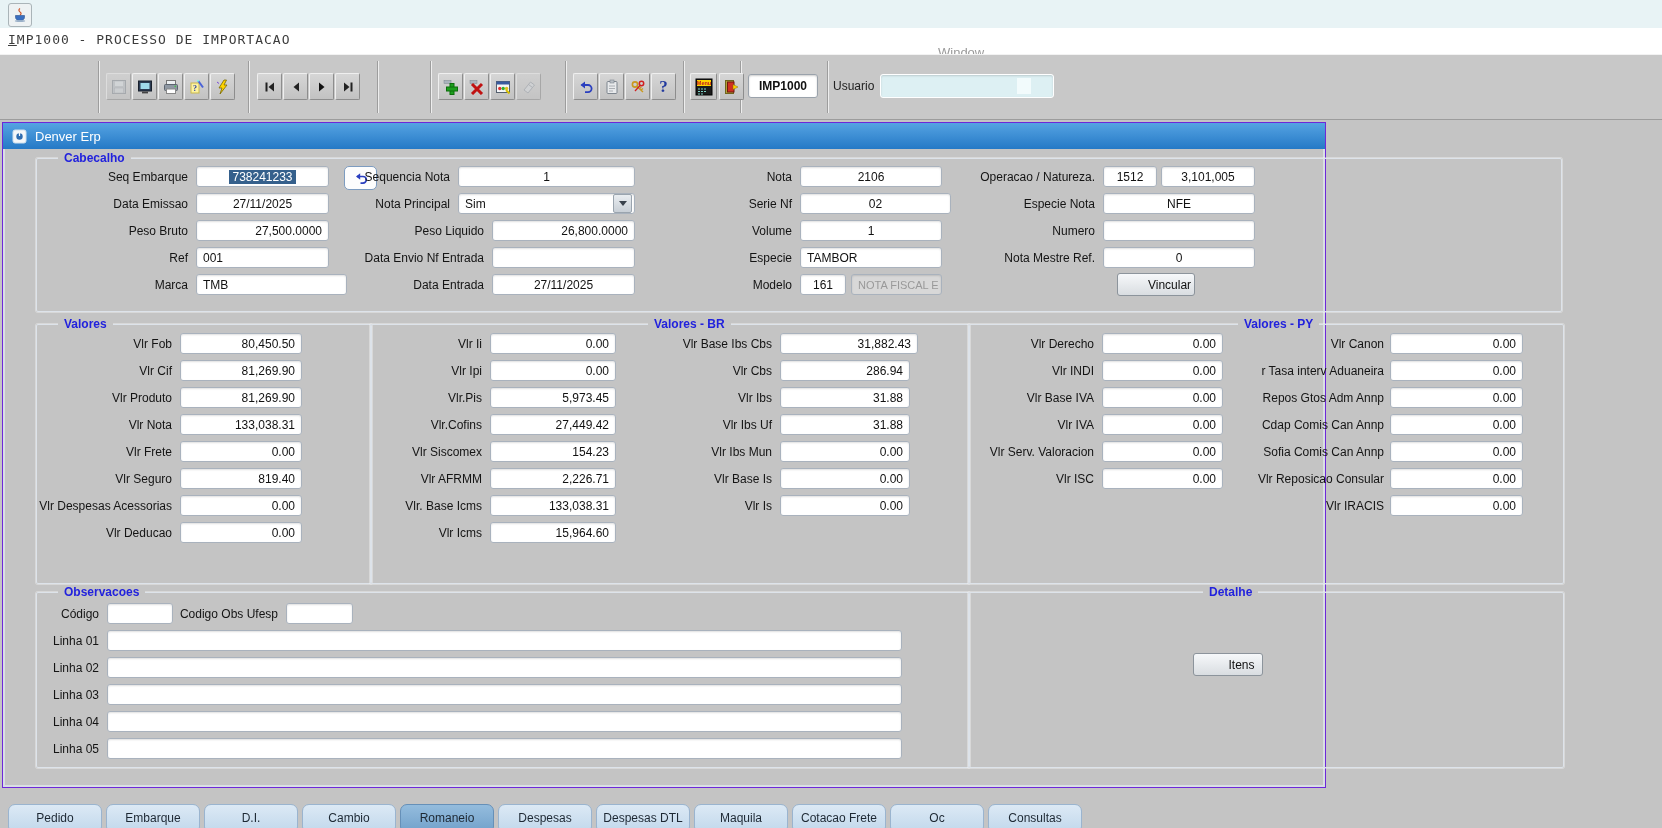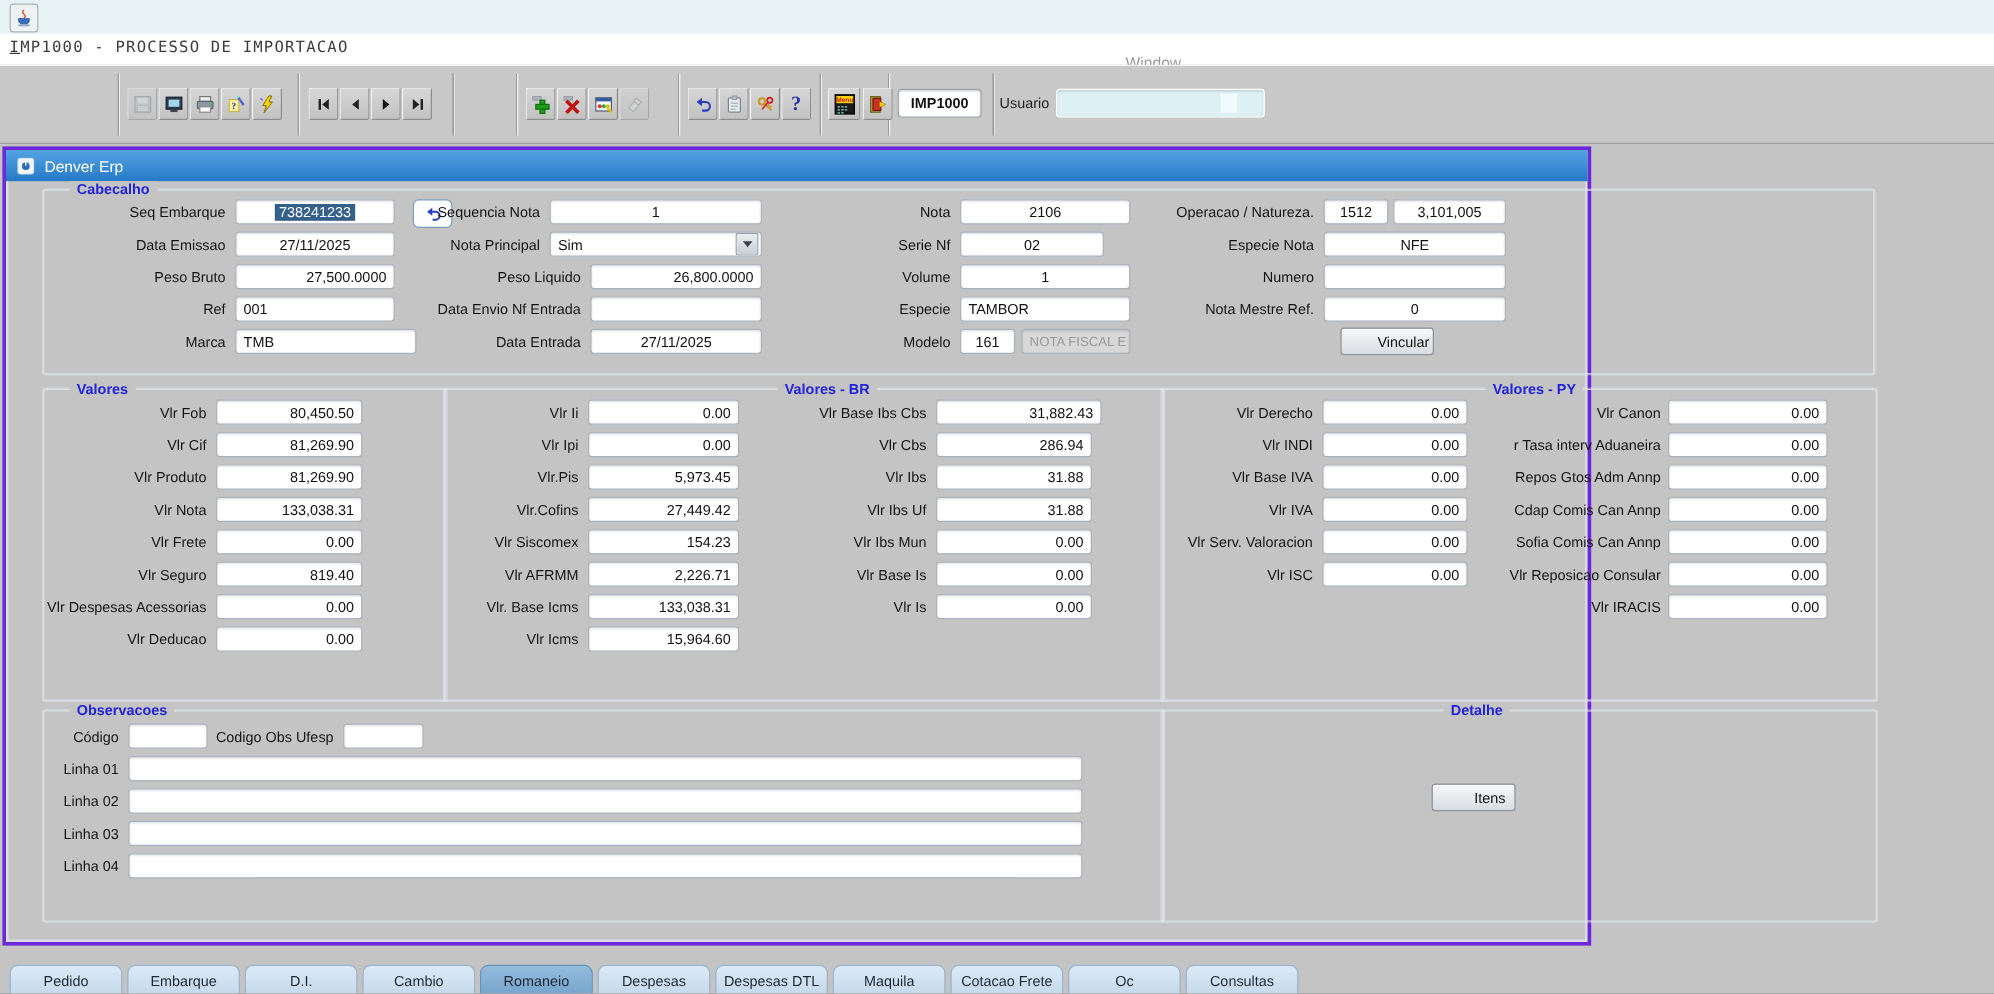--- a/index.html
+++ b/index.html
@@ -21,21 +21,21 @@
         display:flex;align-items:center;justify-content:center;box-sizing:border-box;}
   .tbtn.dis{opacity:.55;}
   .qmark{font-family:"Liberation Serif",serif;font-weight:bold;font-size:17px;color:#223a9e;line-height:1;}
   .impfield{position:absolute;left:748px;top:19px;width:70px;height:24px;background:#fff;border:1px solid #9aa2ab;border-radius:3px;
             box-shadow:inset 0 1px 2px rgba(0,0,0,.2);display:flex;align-items:center;justify-content:center;font-weight:bold;box-sizing:border-box;}
   .usrlabel{position:absolute;left:833px;top:24px;color:#222;}
   .usrfield{position:absolute;left:880px;top:19px;width:174px;height:24px;background:#ddf0f3;border:1px solid #ffffff;border-radius:3px;
             box-shadow:inset 0 1px 2px rgba(0,0,0,.15);box-sizing:border-box;}
   .usrcursor{position:absolute;right:22px;top:3px;width:14px;height:16px;background:#f2fbfc;}
   
-  .window{position:absolute;left:2px;top:122px;width:1324px;height:666px;border:3px solid #6d28d9;background:#c4c4c4;
+  .window{position:absolute;left:2px;top:122px;width:1324px;height:666px;border:1px solid #6d28d9;background:#c4c4c4;
           box-sizing:border-box;box-shadow:inset 0 0 0 2px #d9dee4;}
   .titlebar{position:absolute;left:0;top:0;width:100%;height:26px;background:linear-gradient(#55a3e2,#2579c6);
             display:flex;align-items:center;box-sizing:border-box;padding-left:9px;}
   .titletext{color:#fff;font-size:13px;margin-left:8px;}
   
   .frame{position:absolute;border:1px solid #dde3ea;border-radius:2px;box-shadow:0 0 0 1px rgba(255,255,255,.35);}
   .gtitle{position:absolute;color:#2222dd;font-weight:bold;background:#c4c4c4;padding:0 6px;z-index:5;}
   
   .col{position:absolute;display:flex;flex-direction:column;}
   .frow{display:flex;align-items:center;height:27px;}
@@ -301,21 +301,21 @@
     </div>
   </div>
 
   <div class="col" style="left:680px;top:163px">
     <div class="frow">
       <div class="flabel" style="width:120px">Nota</div>
       <div class="input ctr" style="width:142px">2106</div>
     </div>
     <div class="frow">
       <div class="flabel" style="width:120px">Serie Nf</div>
-      <div class="input ctr" style="width:120px">02</div>
+      <div class="input ctr" style="width:151px">02</div>
     </div>
     <div class="frow">
       <div class="flabel" style="width:120px">Volume</div>
       <div class="input ctr" style="width:142px">1</div>
     </div>
     <div class="frow">
       <div class="flabel" style="width:120px">Especie</div>
       <div class="input" style="width:142px">TAMBOR</div>
     </div>
     <div class="frow">
@@ -571,20 +571,24 @@
       <div class="frow">
         <div class="flabel" style="width:77px">Linha 03</div>
         <div class="input" style="width:795px"></div>
       </div>
 
       <div class="frow">
         <div class="flabel" style="width:77px">Linha 04</div>
         <div class="input" style="width:795px"></div>
       </div>
 
+      <div class="frow">
+        <div class="flabel" style="width:77px">Linha 05</div>
+        <div class="input" style="width:795px"></div>
+      </div>
     </div>
 
   <div class="frame" style="left:968px;top:592px;width:594px;height:174px"></div>
   <div class="gtitle" style="left:1203px;top:585px">Detalhe</div>
   <div class="pushbtn" style="position:absolute;left:1193px;top:653px;width:70px">Itens</div>
 
   <div class="tabsrow">
 
       <div class="tab">
         <span>Pedido</span>

